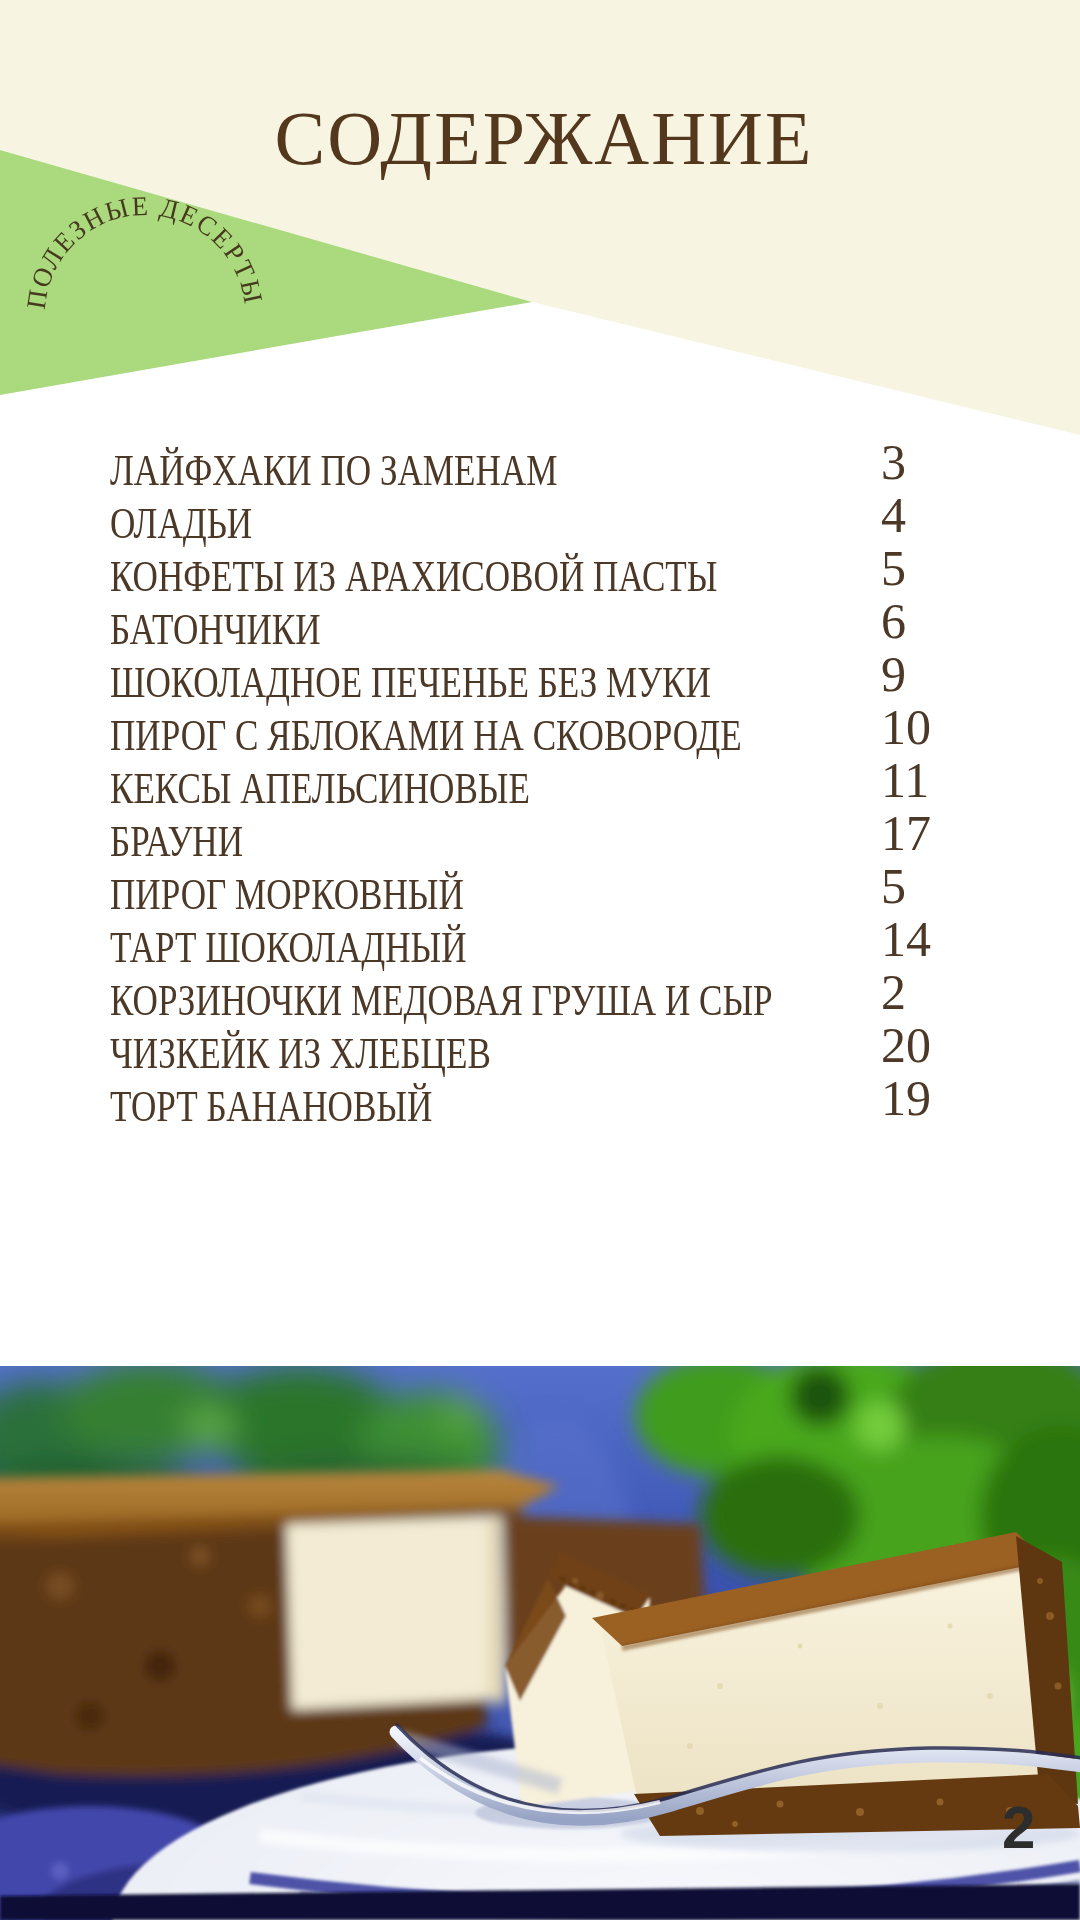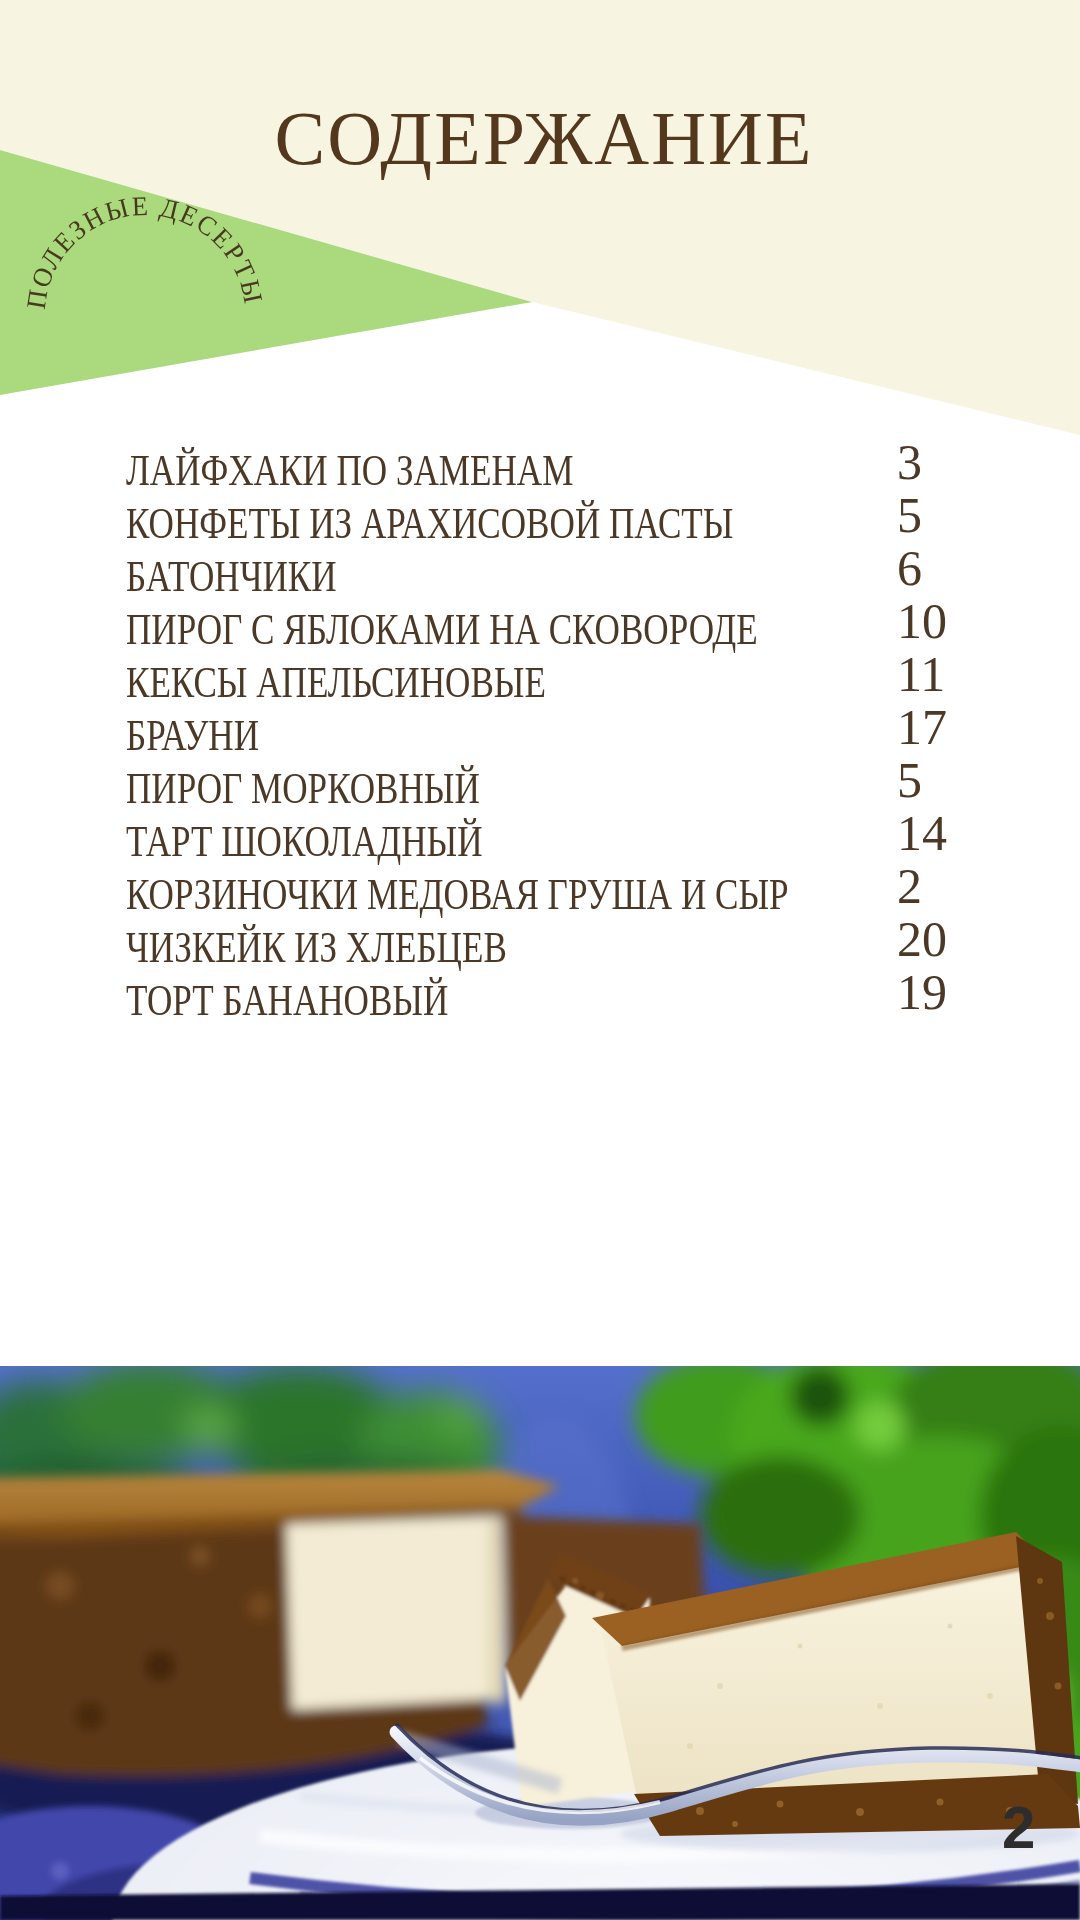--- a/index.html
+++ b/index.html
@@ -23,21 +23,21 @@
     font-family:"Liberation Serif", serif;
     font-size:27px;letter-spacing:2px;
     fill:var(--ribbon,#463a1e);
   }
   .title{
     position:absolute;top:96px;left:0;width:1080px;margin:4px;
     text-align:center;font-weight:normal;
     font-size:76px;line-height:1;letter-spacing:2px;
     color:var(--brown,#53381e);
   }
-  .toc{position:absolute;left:126px;top:444px;width:903px;}
+  .toc{position:absolute;left:110px;top:444px;width:903px;}
   .toc-row{position:relative;height:53px;}
   .toc-label{
     position:absolute;left:0;top:0;line-height:53px;
     font-size:45px;color:var(--text,#4c3826);
     transform:scaleX(0.78);transform-origin:left center;
     white-space:nowrap;
   }
   .toc-page{
     position:absolute;left:771px;top:-8px;line-height:53px;
     font-size:50px;color:var(--text,#4c3826);
@@ -72,33 +72,41 @@
 
   <h1 class="title">СОДЕРЖАНИЕ</h1>
 
   <div class="toc">
 
       <div class="toc-row">
         <span class="toc-label">ЛАЙФХАКИ ПО ЗАМЕНАМ</span>
         <span class="toc-page">3</span>
       </div>
 
+      <div class="toc-row">
+        <span class="toc-label">ОЛАДЬИ</span>
+        <span class="toc-page">4</span>
+      </div>
 
       <div class="toc-row">
         <span class="toc-label">КОНФЕТЫ ИЗ АРАХИСОВОЙ ПАСТЫ</span>
         <span class="toc-page">5</span>
       </div>
 
       <div class="toc-row">
         <span class="toc-label">БАТОНЧИКИ</span>
         <span class="toc-page">6</span>
       </div>
 
 
 
+      <div class="toc-row">
+        <span class="toc-label">ШОКОЛАДНОЕ ПЕЧЕНЬЕ БЕЗ МУКИ</span>
+        <span class="toc-page">9</span>
+      </div>
 
       <div class="toc-row">
         <span class="toc-label">ПИРОГ С ЯБЛОКАМИ НА СКОВОРОДЕ</span>
         <span class="toc-page">10</span>
       </div>
 
       <div class="toc-row">
         <span class="toc-label">КЕКСЫ АПЕЛЬСИНОВЫЕ</span>
         <span class="toc-page">11</span>
       </div>

